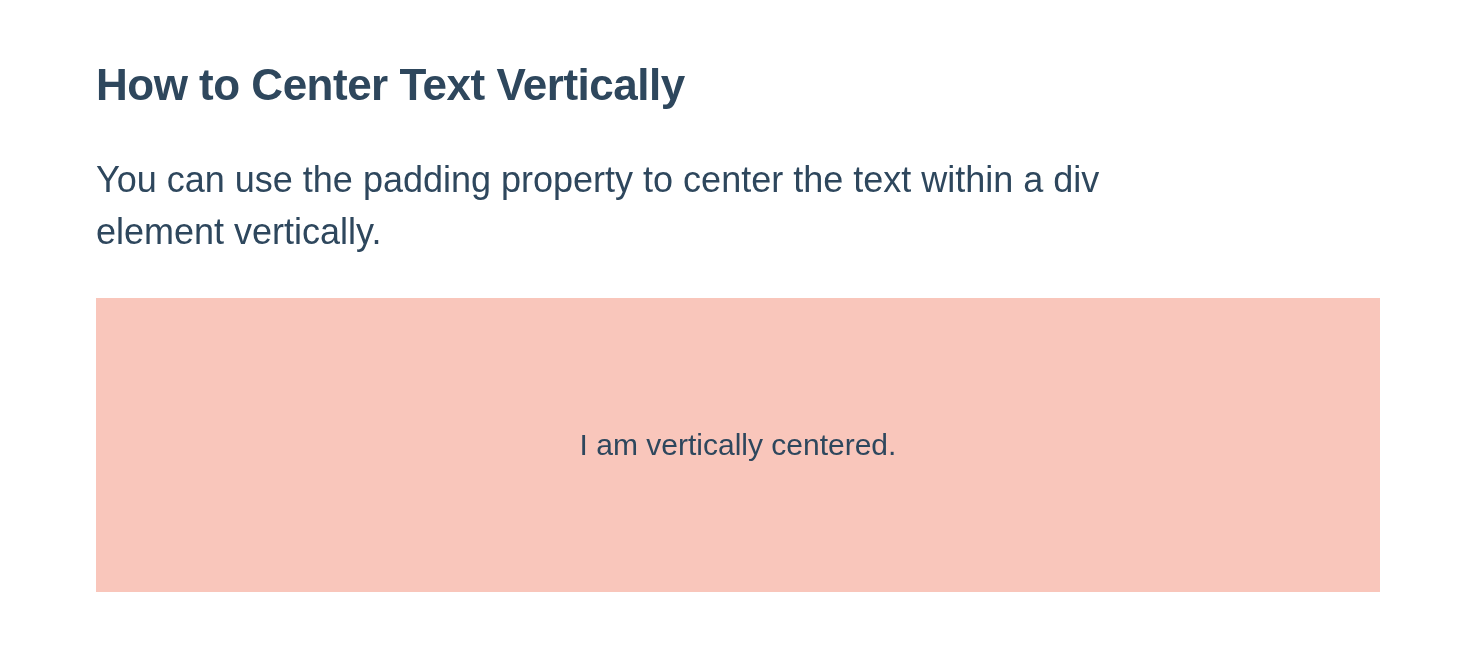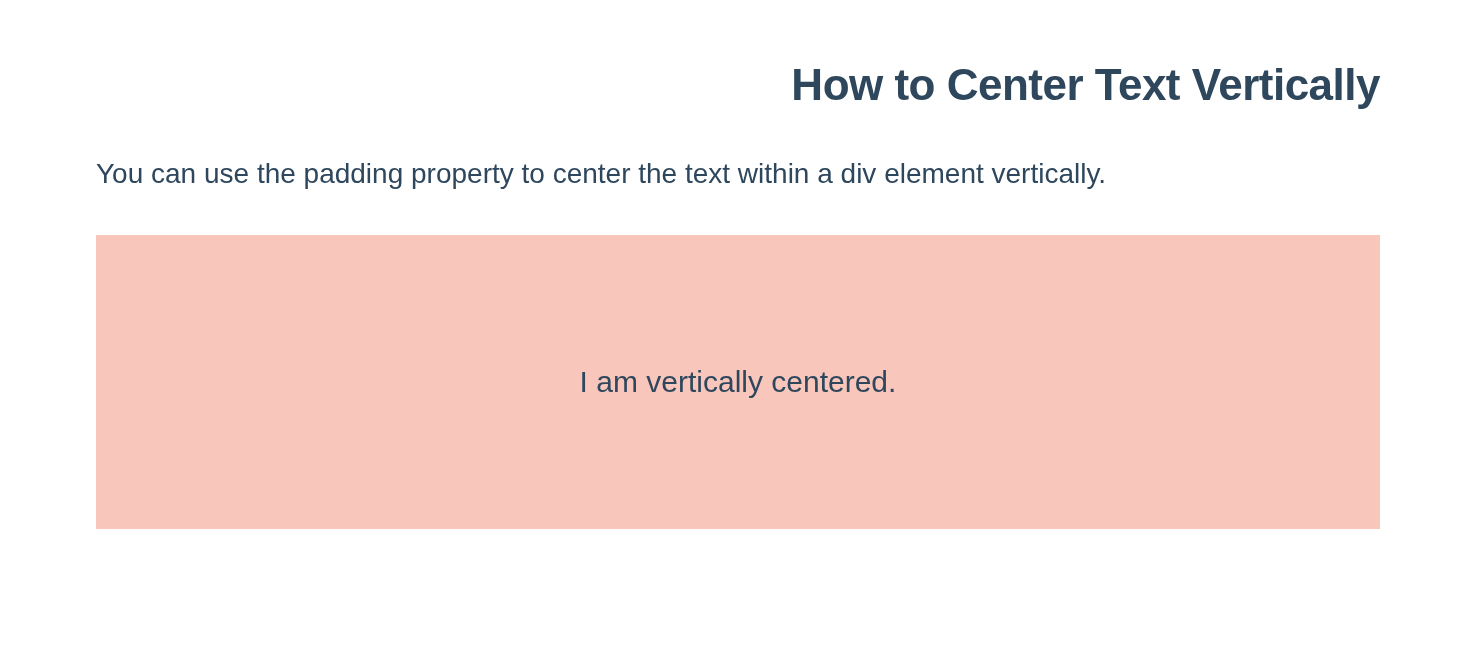--- a/index.html
+++ b/index.html
@@ -13,25 +13,24 @@
       width: 1476px;
       height: 672px;
       padding: 60px 96px 0 96px;
     }
     .page-title {
       color: #2e475d;
       font-size: 44px;
       font-weight: 700;
       margin-bottom: 44px;
       letter-spacing: -0.5px;
-      text-align: right;
     }
     .description {
       color: #2e475d;
-      font-size: 28px;
+      font-size: 36px;
       font-weight: 400;
       line-height: 1.45;
       margin-bottom: 40px;
       max-width: 1100px;
     }
     .demo-box {
       background: #f9c6bb;
       padding: 130px 16px;
       text-align: center;
     }

